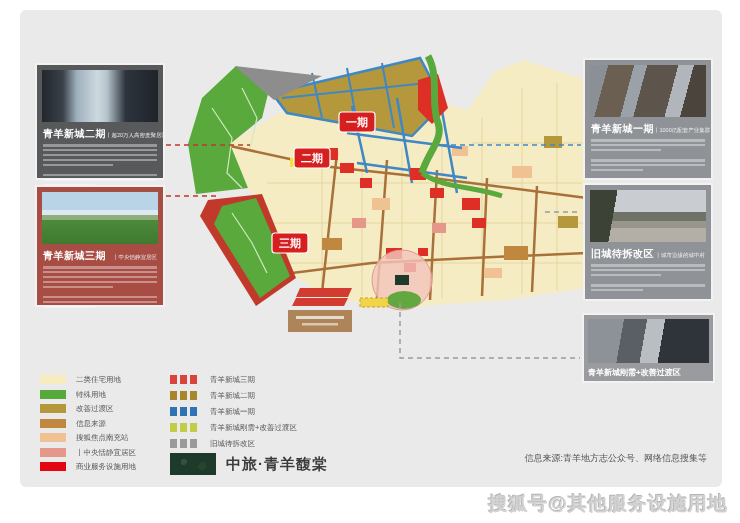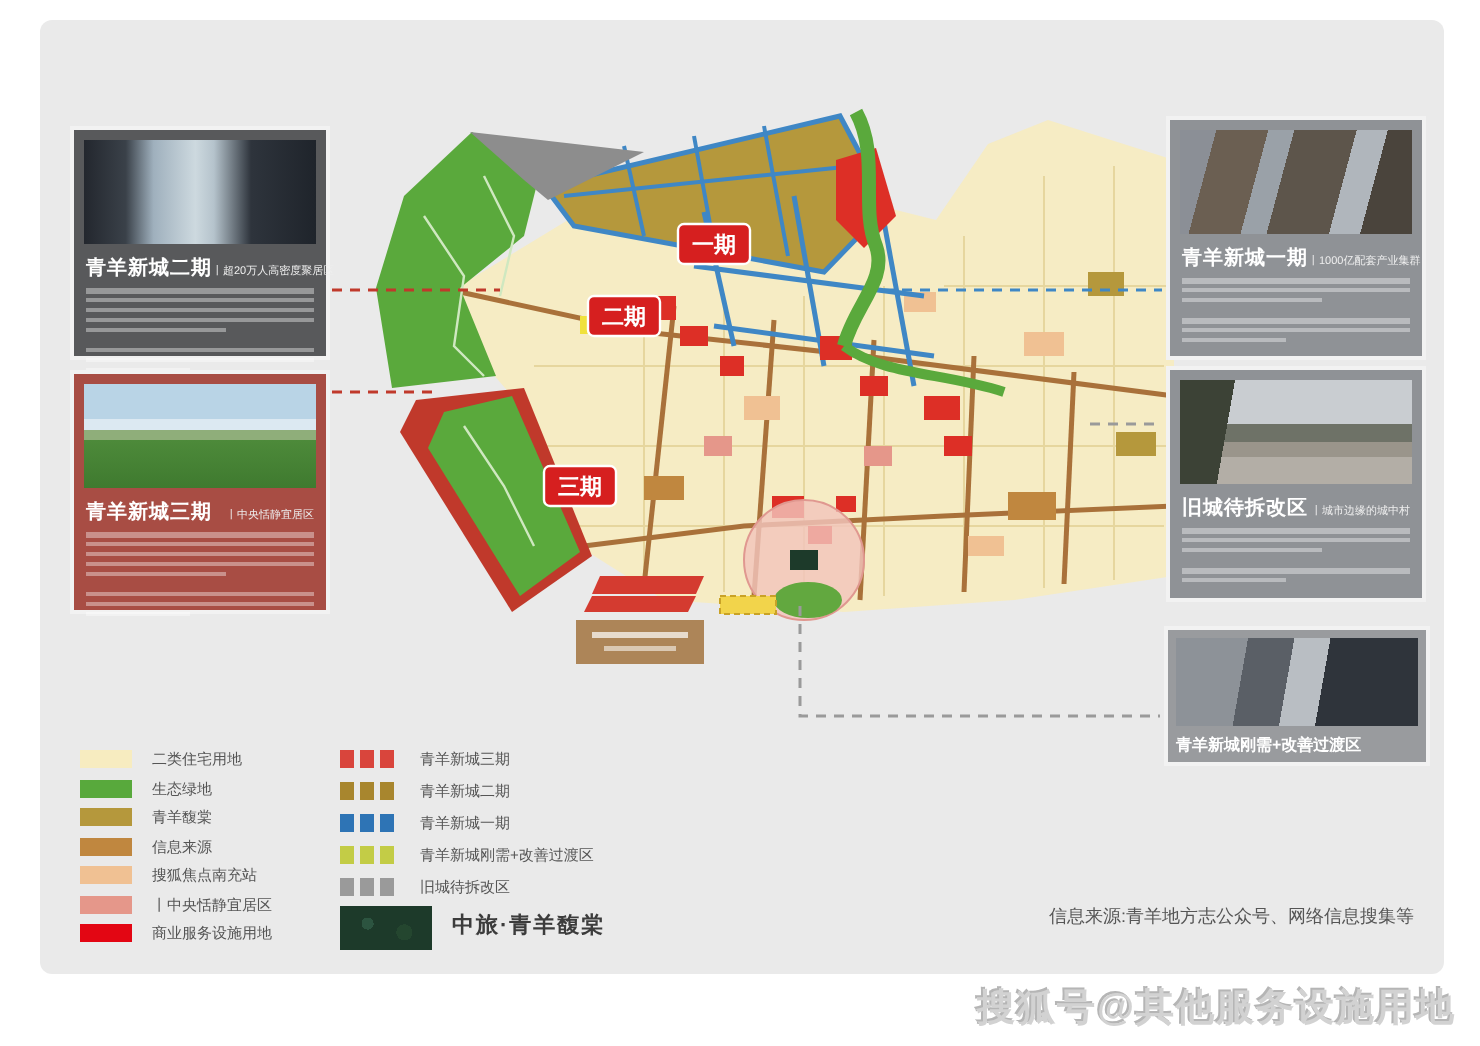--- a/index.html
+++ b/index.html
@@ -34,21 +34,21 @@
   .lg-row{display:flex;align-items:center;margin-bottom:5.5px;text-align:right;}
   .lg-sw{width:26px;height:9px;margin-right:10px;flex:none;}
   .lg-sw.dash{width:30px;background:transparent;}
   .lg-lb{font-size:7.5px;color:#555555;line-height:9px;white-space:nowrap;}
   #legendLand{left:40px;top:375px;width:135px;}
   #legendZones{left:170px;top:375px;width:150px;}
   #legendZones .lg-row{margin-bottom:7px;}
 
   #logoSwatch{left:170px;top:453px;width:46px;height:22px;background:#1d3a2a;
       background-image:radial-gradient(circle at 30% 40%,#2c5440 0 3px,transparent 3px),radial-gradient(circle at 70% 60%,#24462f 0 4px,transparent 4px);}
-  #logoText{left:226px;top:455px;font-size:11px;font-weight:bold;color:#3c3c3c;letter-spacing:1px;white-space:nowrap;}
+  #logoText{left:226px;top:455px;font-size:15px;font-weight:bold;color:#3c3c3c;letter-spacing:1px;white-space:nowrap;}
   #sourceText{right:33px;top:452px;font-size:9px;color:#555555;white-space:nowrap;}
   #watermark{right:12px;top:491px;font-size:19px;font-weight:bold;color:#d2d2d2;letter-spacing:1px;white-space:nowrap;
       text-shadow:-1px -1px 0 #b5b5b5,1px 1px 0 #ffffff;}
 
   svg text{font-family:"Liberation Sans","DejaVu Sans",sans-serif;}
 </style>
 </head>
 <body>
 
 <div id="panel" class="abs"></div>
@@ -255,25 +255,25 @@
   <div class="cap">青羊新城刚需+改善过渡区</div>
 </div>
 
 <div id="legendLand" class="abs">
   <div class="lg-row">
     <span class="lg-sw" style="background-color: rgb(247, 236, 192);"></span>
     <span class="lg-lb">二类住宅用地</span>
     </div>
   <div class="lg-row">
     <span class="lg-sw" style="background-color: rgb(88, 169, 60);"></span>
-    <span class="lg-lb">生态绿地</span>
+    <span class="lg-lb">特殊用地</span>
     </div>
   <div class="lg-row">
     <span class="lg-sw" style="background-color: rgb(181, 152, 60);"></span>
-    <span class="lg-lb">青羊馥棠</span>
+    <span class="lg-lb">改善过渡区</span>
     </div>
   <div class="lg-row">
     <span class="lg-sw" style="background-color: rgb(192, 135, 63);"></span>
     <span class="lg-lb">信息来源</span>
     </div>
   <div class="lg-row">
     <span class="lg-sw" style="background-color: rgb(240, 193, 147);"></span>
     <span class="lg-lb">搜狐焦点南充站</span>
     </div>
   <div class="lg-row">

